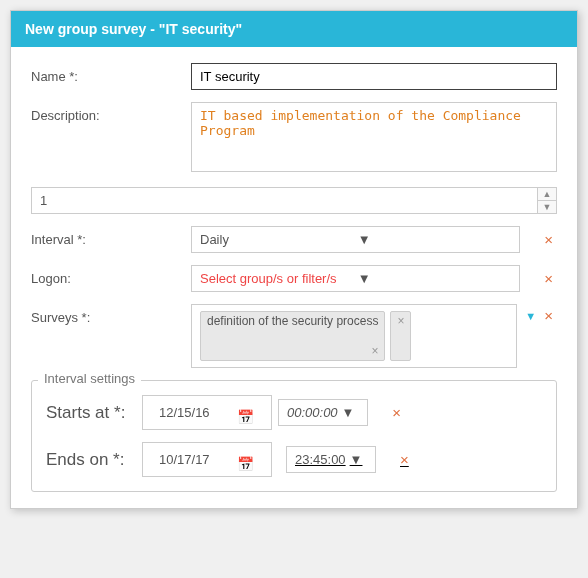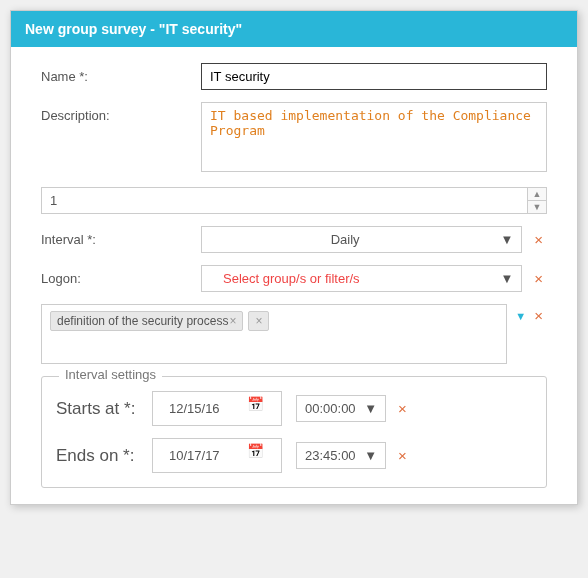--- a/index.html
+++ b/index.html
@@ -19,21 +19,21 @@
       box-shadow: 2px 2px 8px rgba(0,0,0,0.2);
     }
     .dialog-header {
       background: #29b6d8;
       color: #fff;
       padding: 10px 14px;
       font-size: 14px;
       font-weight: bold;
     }
     .dialog-body {
-      padding: 16px 30px;
+      padding: 16px 20px;
     }
     .form-row {
       display: flex;
       align-items: flex-start;
       margin-bottom: 12px;
     }
     .form-label {
       width: 160px;
       min-width: 160px;
       color: #555;
@@ -89,22 +89,21 @@
       color: #888;
       flex: 1;
       background: #f8f8f8;
       user-select: none;
     }
     .spin-btn:first-child { border-bottom: 1px solid #ccc; }
 
     .select-wrap {
       display: flex;
       align-items: center;
-      gap: 8px;
-      text-align: right;
+      gap: 20px;
     }
     .select-box {
       flex: 1;
       border: 1px solid #ccc;
       display: flex;
       align-items: center;
       padding: 5px 8px;
       cursor: pointer;
       position: relative;
       background: #fff;
@@ -141,47 +140,48 @@
     }
     .tag {
       background: #e8e8e8;
       border: 1px solid #ccc;
       border-radius: 2px;
       padding: 2px 6px;
       font-size: 12px;
       color: #555;
       display: flex;
       align-items: flex-end;
-      gap: 1px;
+      gap: 16px;
+      flex-direction: column;
     }
     .tag-x {
       color: #999;
       font-size: 12px;
       cursor: pointer;
     }
 
     .section-box {
       border: 1px solid #ccc;
       border-radius: 3px;
       margin-top: 8px;
       padding: 14px 14px 14px 14px;
       position: relative;
     }
     .section-legend {
       position: absolute;
       top: -10px;
-      left: 17px;
+      left: 6px;
       background: #fff;
       padding: 0 6px;
       font-size: 13px;
       color: #777;
     }
     .date-input-wrap {
       display: flex;
-      align-items: flex-start;
+      align-items: flex-end;
       border: 1px solid #ccc;
       padding: 4px 8px;
       gap: 6px;
       min-width: 130px;
     }
     .date-input-wrap input {
       border: none;
       outline: none;
       font-size: 13px;
       color: #555;
@@ -281,20 +281,21 @@
           <div class="select-box">
             <span class="placeholder">Select group/s or filter/s</span>
             <span class="select-arrow">▼</span>
           </div>
           <div class="clear-btn">×</div>
         </div>
       </div>
     </div>
 
     <div class="form-row">
+      <div class="form-label">Surveys *:</div>
       <div class="form-control">
         <div class="tags-control">
           <div class="tags-area">
             <div class="tag">
               <span>definition of the security process</span>
               <span class="tag-x">×</span>
             </div>
             <div class="tag">
               <span class="tag-x">×</span>
             </div>
@@ -307,38 +308,38 @@
 
     <div class="section-box">
       <div class="section-legend">Interval settings</div>
 
       <div class="time-row">
         <div class="time-label">Starts at *:</div>
         <div class="date-input-wrap">
           <input type="text" value="12/15/16" style="">
           <span class="cal-icon">📅</span>
         </div>
-        <div style="margin-left:8px;">
+        <div style="font-style:italic;">
           <div class="select-wrap">
             <div class="time-select">
               <span>00:00:00</span>
               <span class="select-arrow">▼</span>
             </div>
             <div class="clear-btn">×</div>
           </div>
         </div>
       </div>
 
       <div class="time-row">
         <div class="time-label">Ends on *:</div>
         <div class="date-input-wrap">
           <input type="text" value="10/17/17" style="">
           <span class="cal-icon">📅</span>
         </div>
-        <div style="margin-left:8px;">
+        <div style="margin-left:8px;text-decoration:underline;">
           <div class="select-wrap">
             <div class="time-select">
               <span>23:45:00</span>
               <span class="select-arrow">▼</span>
             </div>
             <div class="clear-btn">×</div>
           </div>
         </div>
       </div>
 

